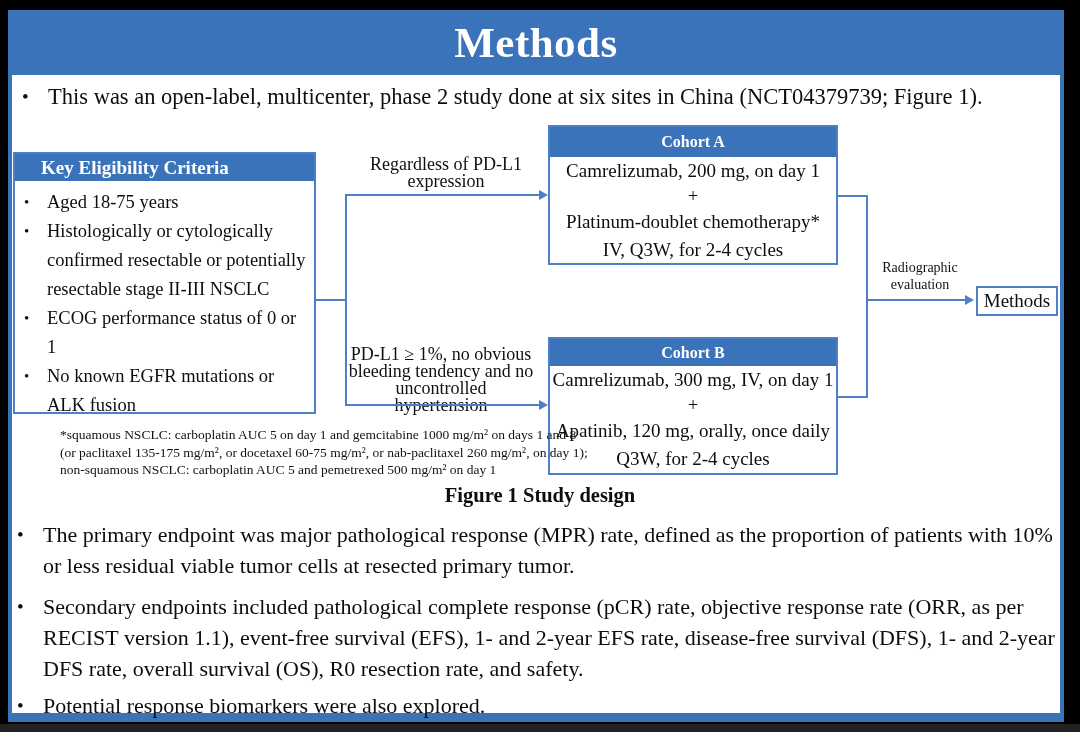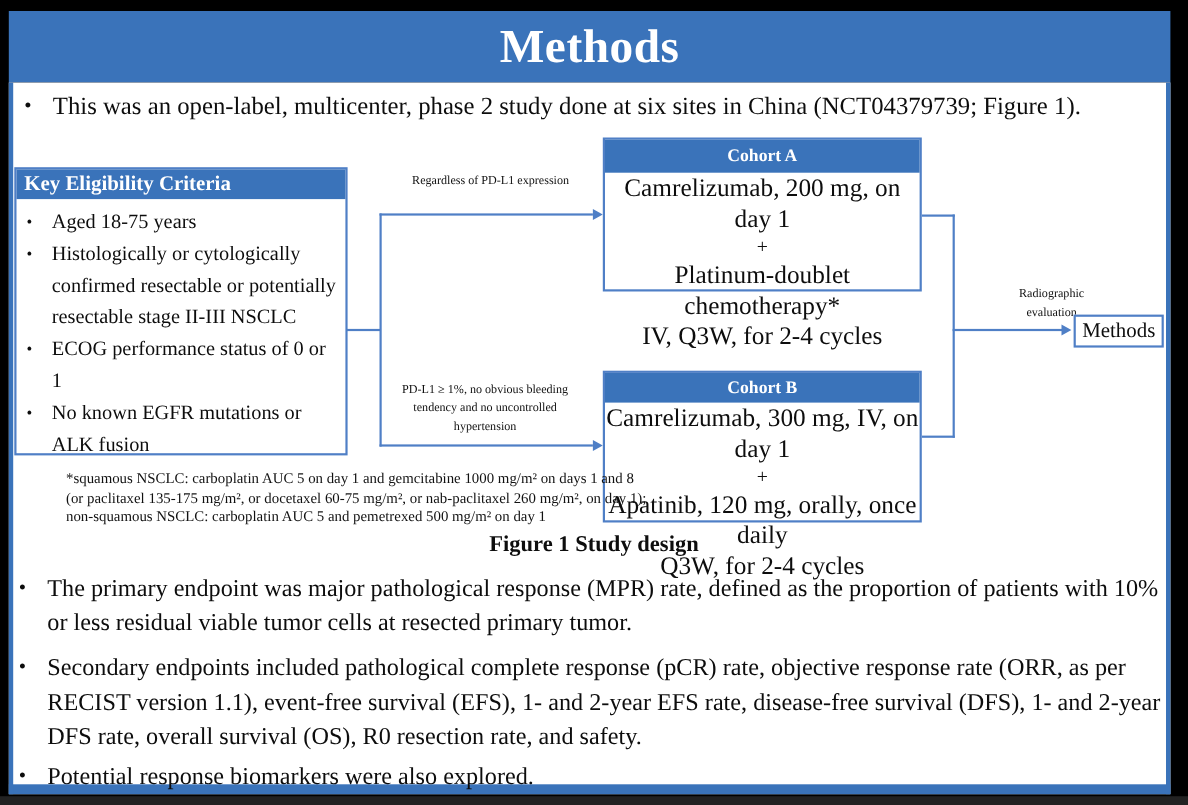--- a/index.html
+++ b/index.html
@@ -37,43 +37,43 @@
   .b3{left:17px;top:591px;width:1046px;}
   .b4{left:17px;top:690px;width:1000px;}
 
   
   .fig-box{position:absolute;background:#fff;border:2px solid var(--line);}
   .fig-box .hdr{
     background:var(--blue);color:#fff;font-weight:bold;
     display:flex;align-items:center;
   }
   .elig{left:13px;top:152px;width:303px;height:262px;}
-  .elig .hdr{height:27px;font-size:19px;padding-left:7px;}
+  .elig .hdr{height:27px;font-size:19px;padding-left:26px;}
   .elig ul{list-style:none;padding:7px 4px 2px 9px;}
   .elig li{display:flex;font-size:18.5px;line-height:29px;}
   .elig li .marker{flex:0 0 23px;font-size:15px;}
   .cohort{width:290px;text-align:center;}
   .cohort-a{left:548px;top:125px;height:140px;}
   .cohort-b{left:548px;top:337px;height:138px;}
   .cohort .hdr{justify-content:center;font-size:16px;}
   .cohort-a .hdr{height:30px;}
   .cohort-b .hdr{height:27px;}
-  .cohort .cline{font-size:23px;line-height:28px;}
+  .cohort .cline{font-size:19px;line-height:28px;}
   .cohort .plus{font-size:18px;line-height:23px;}
   .surgery{
     left:976px;top:286px;width:82px;height:30px;
     display:flex;align-items:center;justify-content:center;font-size:19px;
   }
   
   .small-label{
-    position:absolute;text-align:center;font-size:11px;line-height:17px;color:#111;
+    position:absolute;text-align:center;font-size:18px;line-height:17px;color:#111;
   }
   .lbl-top{left:352px;top:156px;width:188px;}
   .lbl-bottom{left:347px;top:346px;width:188px;}
-  .lbl-radio{left:906px;top:259px;width:100px;font-size:11px;}
+  .lbl-radio{left:870px;top:259px;width:100px;font-size:14px;}
   
   .cline-h,.cline-v{position:absolute;background:var(--line);}
   .arrow-r{
     position:absolute;width:0;height:0;
     border-top:5px solid transparent;border-bottom:5px solid transparent;
     border-left:9px solid var(--line);
   }
   .footnote{
     position:absolute;left:16px;top:426px;width:530px;
     font-size:13.5px;line-height:17.5px;color:#111;margin-left:44px;

